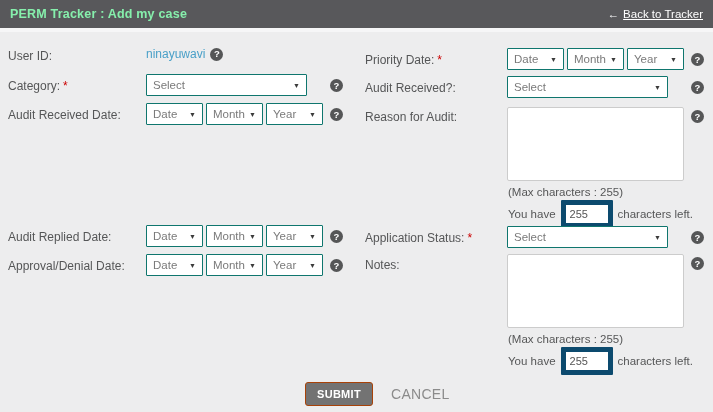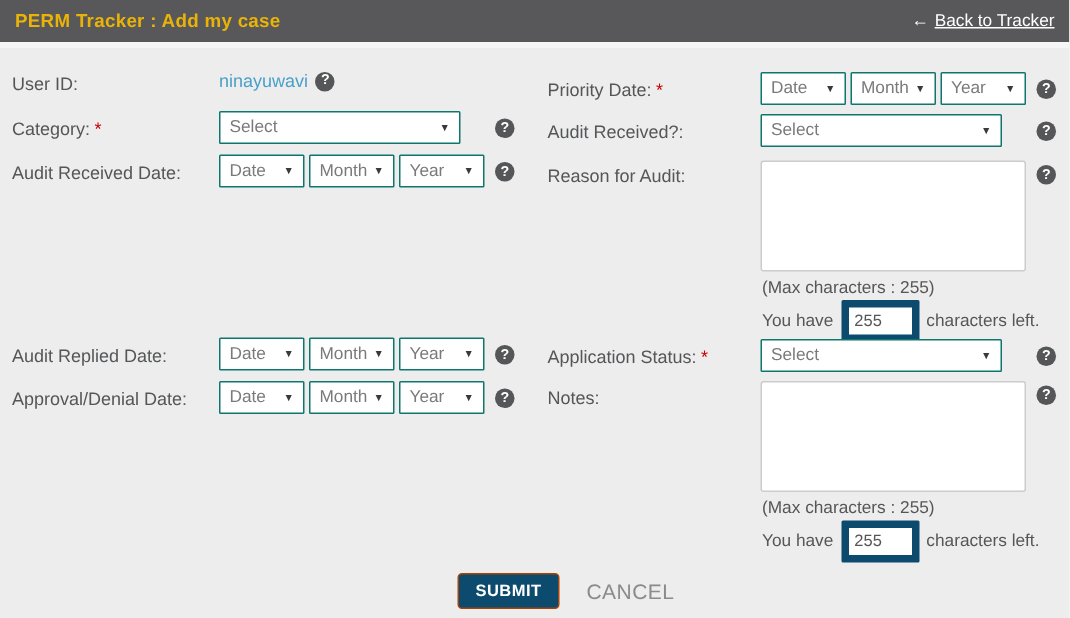--- a/index.html
+++ b/index.html
@@ -1,21 +1,21 @@
 <!DOCTYPE html>
 <html><head>
 <meta charset="utf-8">
 <style>
   html,body{margin:0;padding:0;}
   body{font-family:"Liberation Sans",sans-serif;}
   .page{position:relative;width:713px;height:412px;background:#ededee;overflow:hidden;}
   .topbar{position:absolute;left:0;top:0;width:713px;height:28px;background:#58585b;
           display:flex;align-items:center;justify-content:space-between;box-sizing:border-box;
           padding:0 10px;}
-  .topbar-title{color:#eab308;font-size:12.5px;font-weight:600;letter-spacing:.2px;}
+  .topbar-title{color:#86efac;font-size:12.5px;font-weight:600;letter-spacing:.2px;}
   .back-link{color:#ffffff;font-size:11.5px;text-decoration:none;display:flex;align-items:center;gap:4px;cursor:pointer;}
   .back-link .txt{text-decoration:underline;}
   .top-strip{position:absolute;left:0;top:28px;width:713px;height:4px;background:#f6f6f7;}
   .flabel{position:absolute;font-size:12px;color:#555657;white-space:nowrap;}
   .req{color:#cc0000;margin-left:3px;}
   .sel{background:#ffffff;border:1px solid #0f766e;border-radius:1px;height:22px;box-sizing:border-box;
        display:flex;align-items:center;justify-content:space-between;padding:0 6px;cursor:pointer;}
   .sel .sel-text{font-size:11.5px;color:#7a7a7a;}
   .sel .arrow{font-size:7px;color:#3a3a3a;margin-left:4px;line-height:1;}
   .sel-abs{position:absolute;width:161px;}
@@ -27,21 +27,21 @@
         font-size:9.5px;font-weight:bold;display:flex;align-items:center;justify-content:center;cursor:pointer;line-height:1;}
   .help-inline{position:static;display:inline-flex;width:13px;height:13px;border-radius:50%;background:#555657;color:#fff;
         font-size:9.5px;font-weight:bold;align-items:center;justify-content:center;cursor:pointer;line-height:1;margin-left:5px;}
   .userid-row{position:absolute;display:flex;align-items:center;}
   .userid-link{color:#4aa0c8;font-size:12px;cursor:pointer;text-decoration:none;}
   .maxnote{position:absolute;font-size:11.5px;color:#555657;}
   .remain-row{position:absolute;display:flex;align-items:center;gap:5px;font-size:11.5px;color:#555657;}
   .remain-input{width:34px;height:16px;border:5px solid #0c4a6e;border-radius:1px;font-family:"Liberation Sans",sans-serif;
         font-size:11px;color:#555;padding:1px 4px;background:#fff;}
   .actions{position:absolute;left:305px;top:382px;display:flex;align-items:center;gap:18px;}
-  .submit-btn{background:#0c4a6e;border:1px solid #a84208;color:#ffffff;font-family:"Liberation Sans",sans-serif;
+  .submit-btn{background:#737373;border:1px solid #a84208;color:#ffffff;font-family:"Liberation Sans",sans-serif;
         font-size:11px;font-weight:bold;padding:5px 11px;border-radius:3px;cursor:pointer;letter-spacing:.3px;text-align:right;}
   .cancel-link{color:#8b8b8b;font-size:14px;cursor:pointer;letter-spacing:.3px;}
 </style>
 </head>
 <body>
 
 <div class="page">
 
   <div class="topbar">
     <div class="topbar-title">PERM Tracker : Add my case</div>

